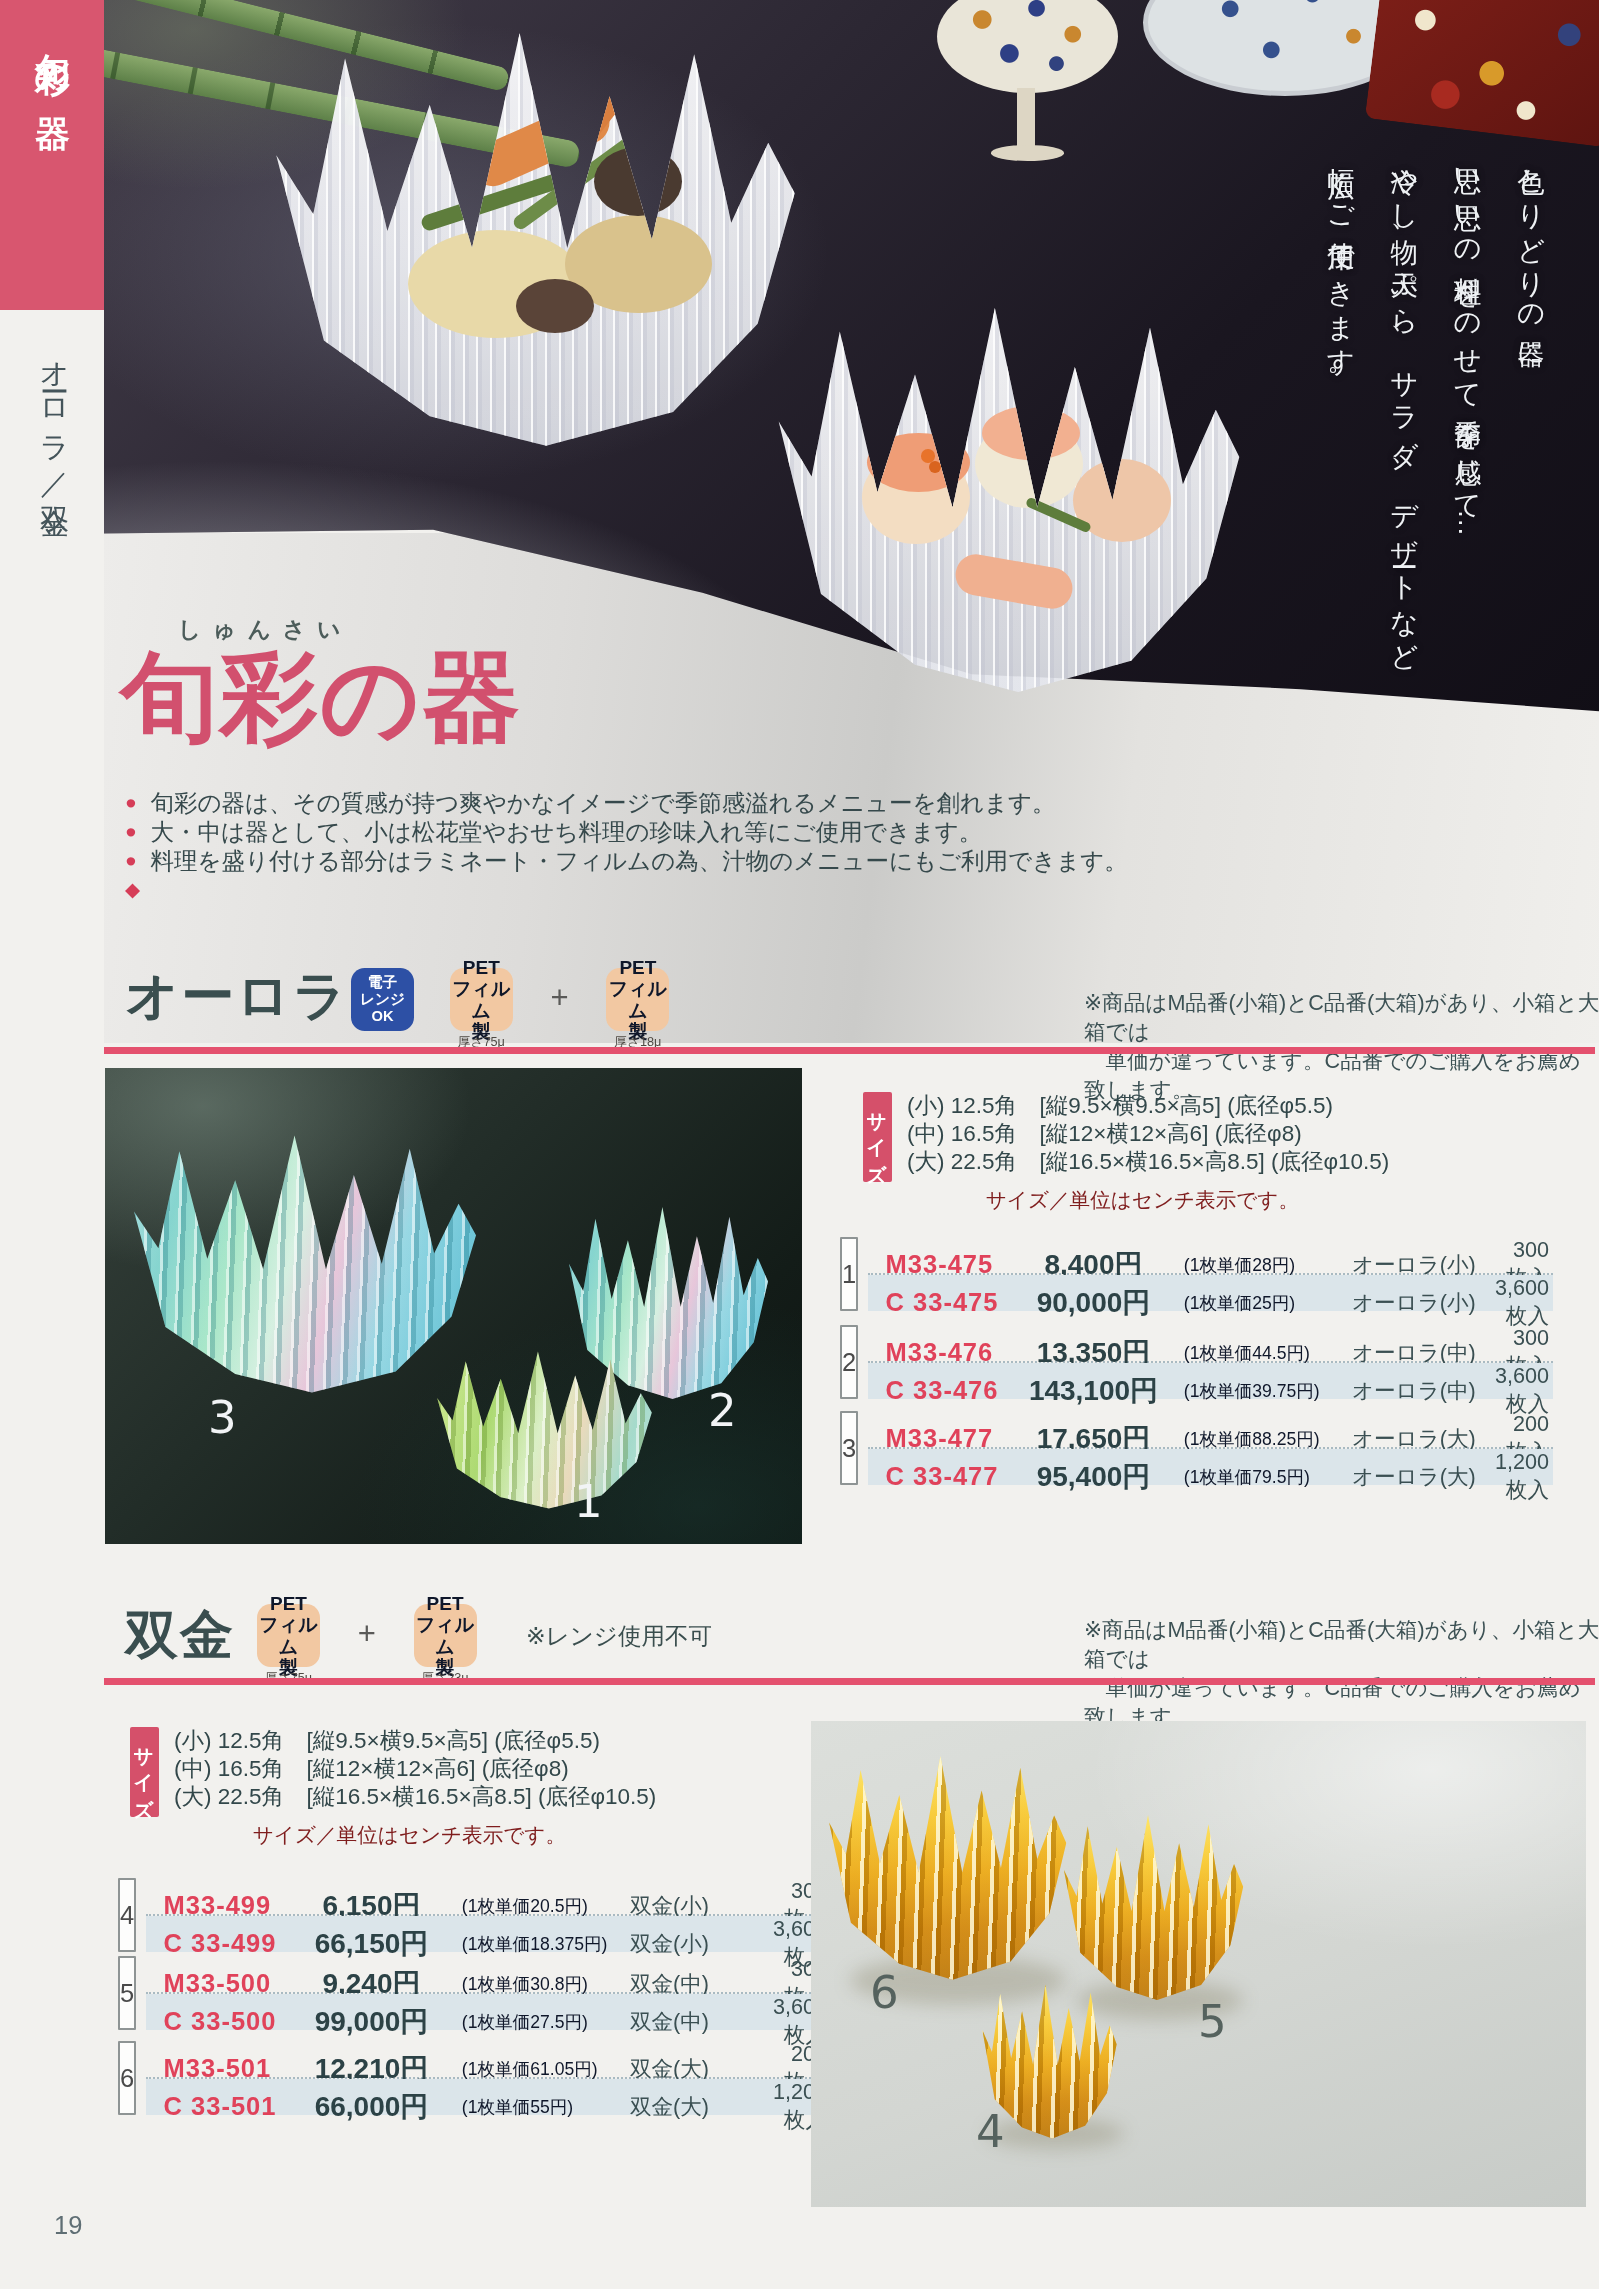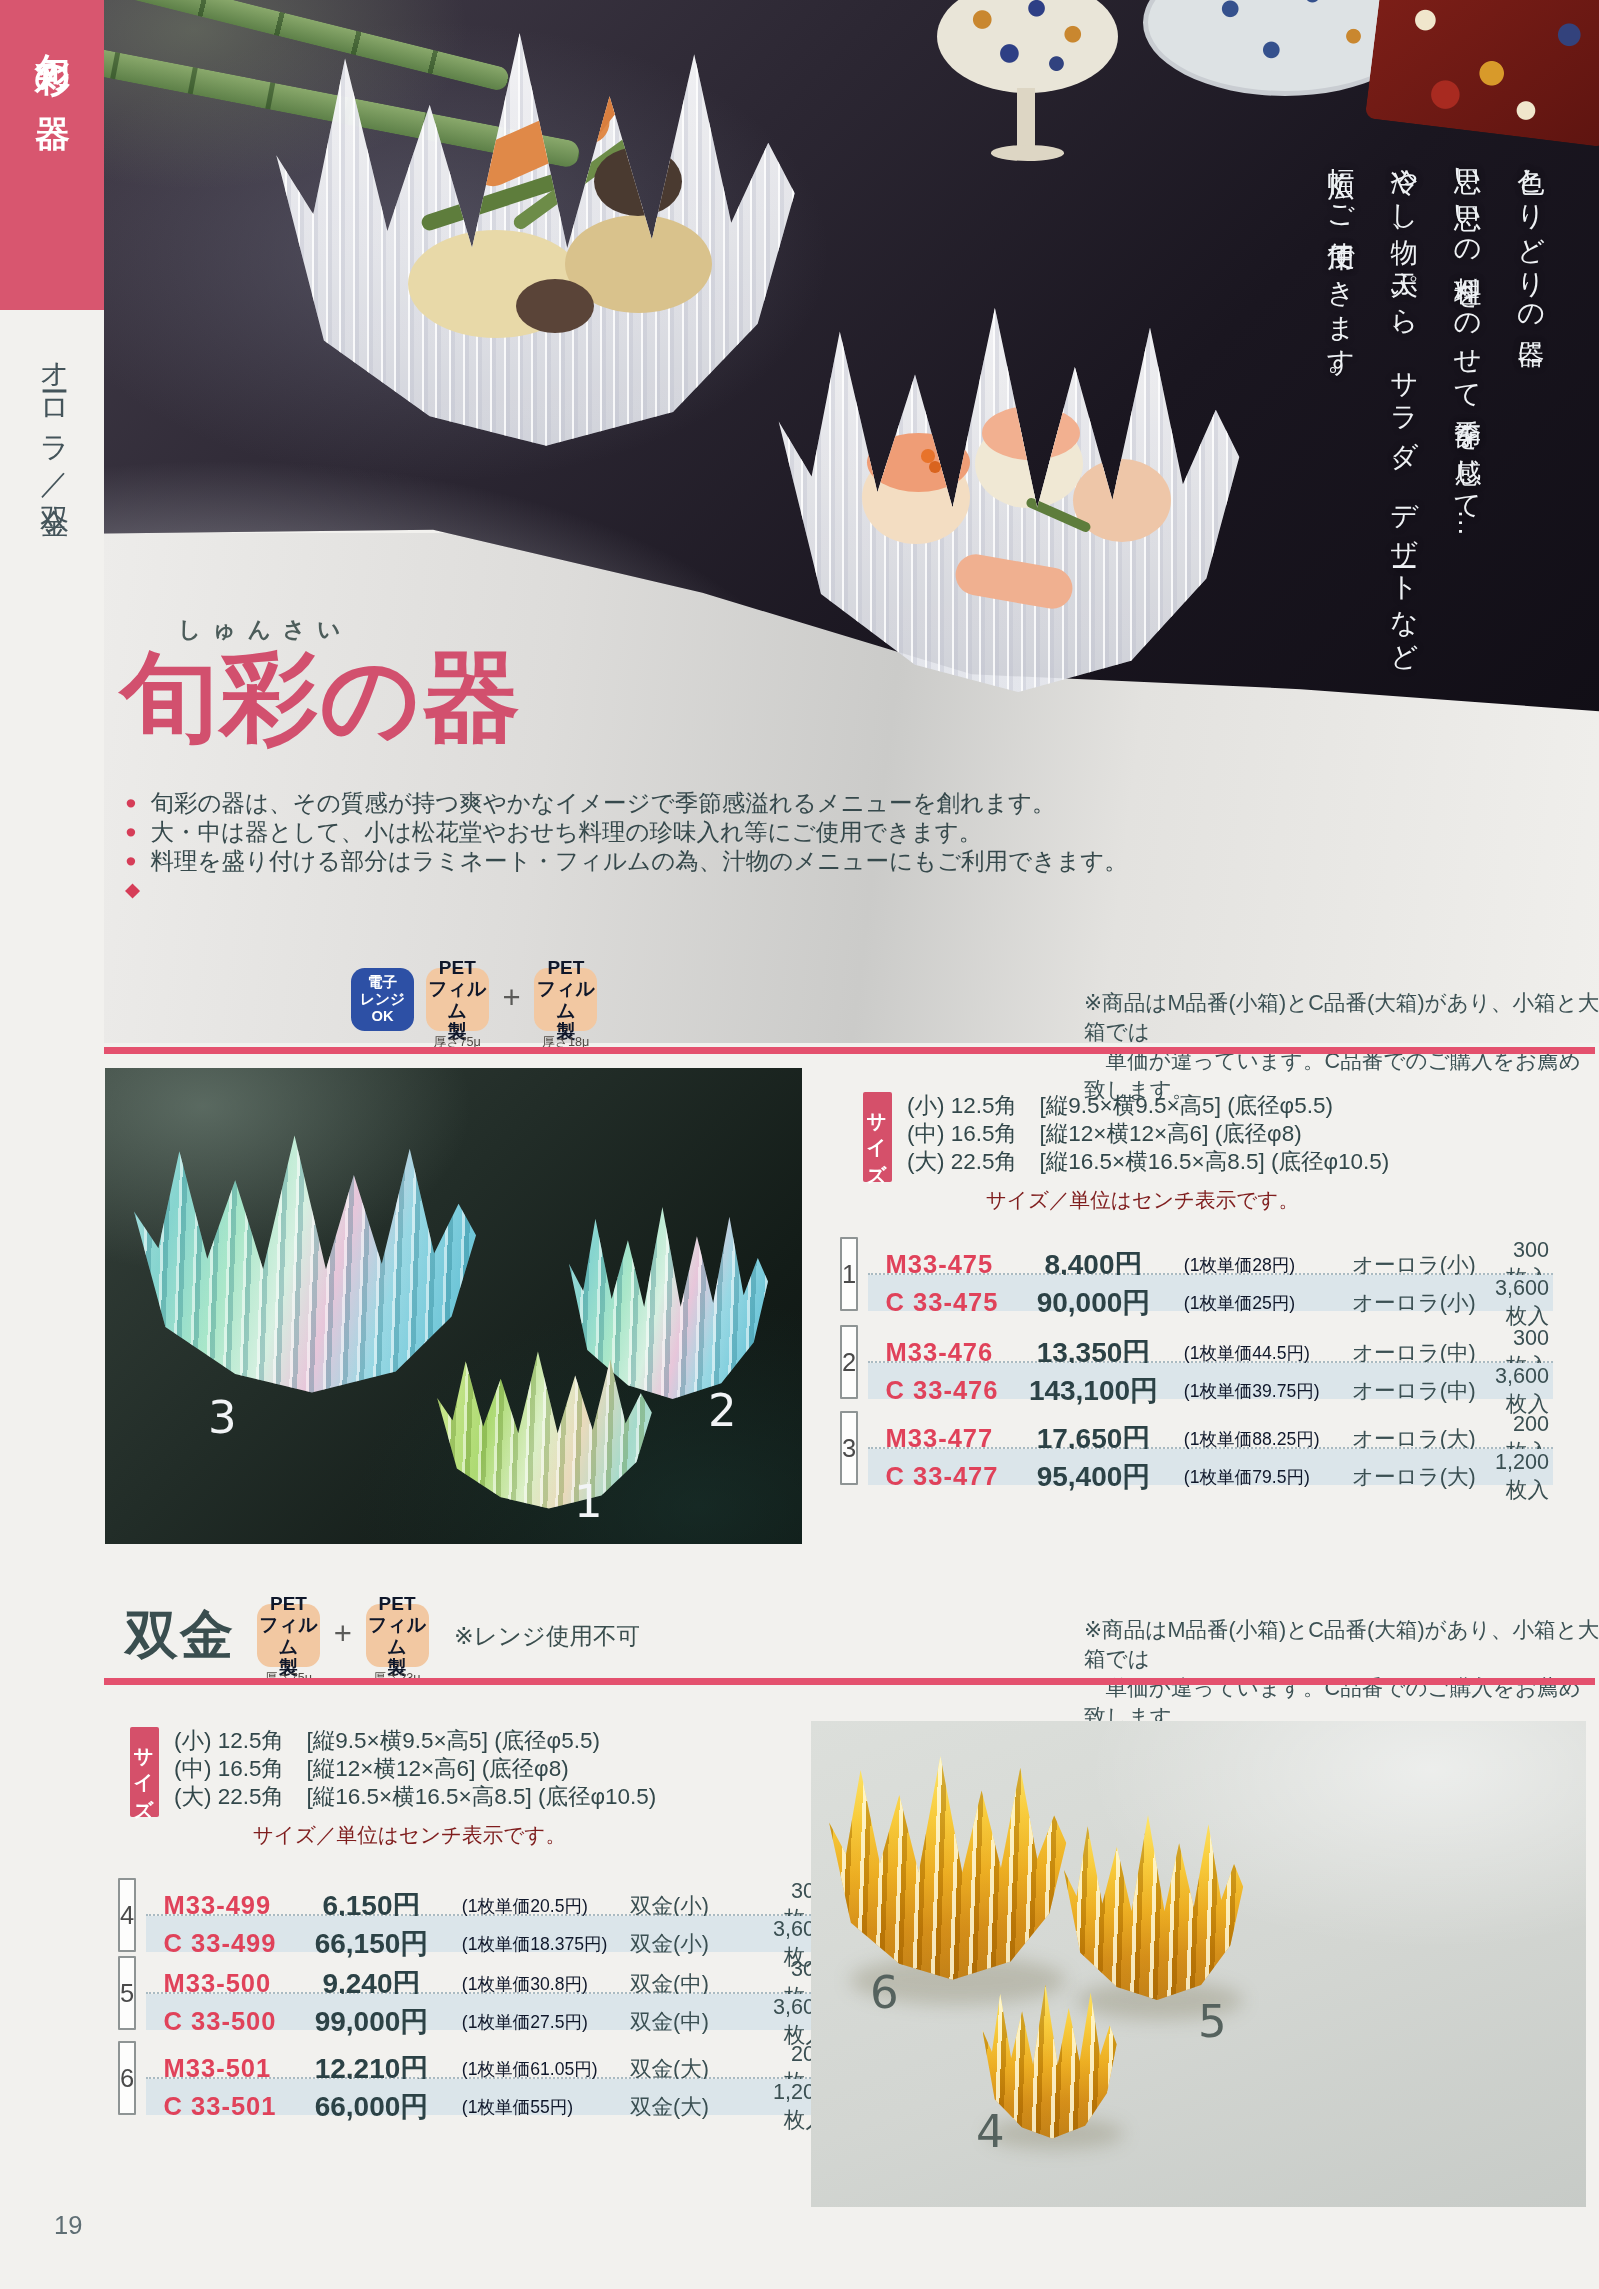--- a/index.html
+++ b/index.html
@@ -68,21 +68,21 @@
   .furigana{position:absolute;left:178px;top:614px;font-size:22.5px;font-weight:bold;
     letter-spacing:11.8px;color:#4c5c5a;}
   .main-title{position:absolute;left:120px;top:633px;font-size:98px;font-weight:bold;
     letter-spacing:2px;color:#d2506e;}
   .bullets{position:absolute;left:125px;top:788px;font-size:23.5px;color:#36494c;}
   .bullets .b-line{display:flex;align-items:center;height:29px;}
   .bullets .mk{color:#d63d58;font-size:19.6px;width:25.5px;}
 
   
   .section-name{position:absolute;font-size:53px;font-weight:bold;color:#3a4e4f;letter-spacing:2px;}
-  .badges{position:absolute;display:flex;align-items:flex-start;}
+  .badges{position:absolute;display:flex;align-items:flex-start;gap:24px;}
   .badge-wrap{margin-right:11.8px;text-align:center;}
   .badge{width:63px;height:63px;border-radius:13.7px;display:flex;align-items:center;justify-content:center;
     text-align:center;white-space:pre-line;font-weight:bold;}
   .badge.blue{background:#2d50a5;color:#fff;font-size:14.7px;line-height:1.15;}
   .badge.tan{background:#f2c8a2;color:#0f172a;font-size:19px;line-height:1.12;}
   .badge-note{font-size:12.7px;color:#4f4a44;margin-top:2.9px;}
   .plus{font-size:31px;color:#5a5a58;margin:11.8px 13.7px 0 2px;}
   .range-note{font-size:23.5px;color:#3a4e4e;margin:15.7px 0 0 13.7px;}
   .box-note{position:absolute;font-size:21.6px;color:#3c5154;line-height:29px;}
   .box-note .l2{text-indent:21.6px;}
@@ -209,20 +209,21 @@
     </div>
     <div class="b-line">
       <span class="mk">●</span>
       <span>料理を盛り付ける部分はラミネート・フィルムの為、汁物のメニューにもご利用できます。</span>
     </div>
     <div class="b-line">
       <span class="mk">◆</span>
     </div>
   </div>
 
+  <div class="section-name" style="left:125px;top:961px;">オーロラ</div>
   <div class="badges" style="left:351px;top:968px;">
     <div class="badge-wrap">
       <div class="badge blue">電子
 レンジ
 OK</div>
     </div>
     <div class="badge-wrap">
       <div class="badge tan">PET
 フィルム
 製</div>

